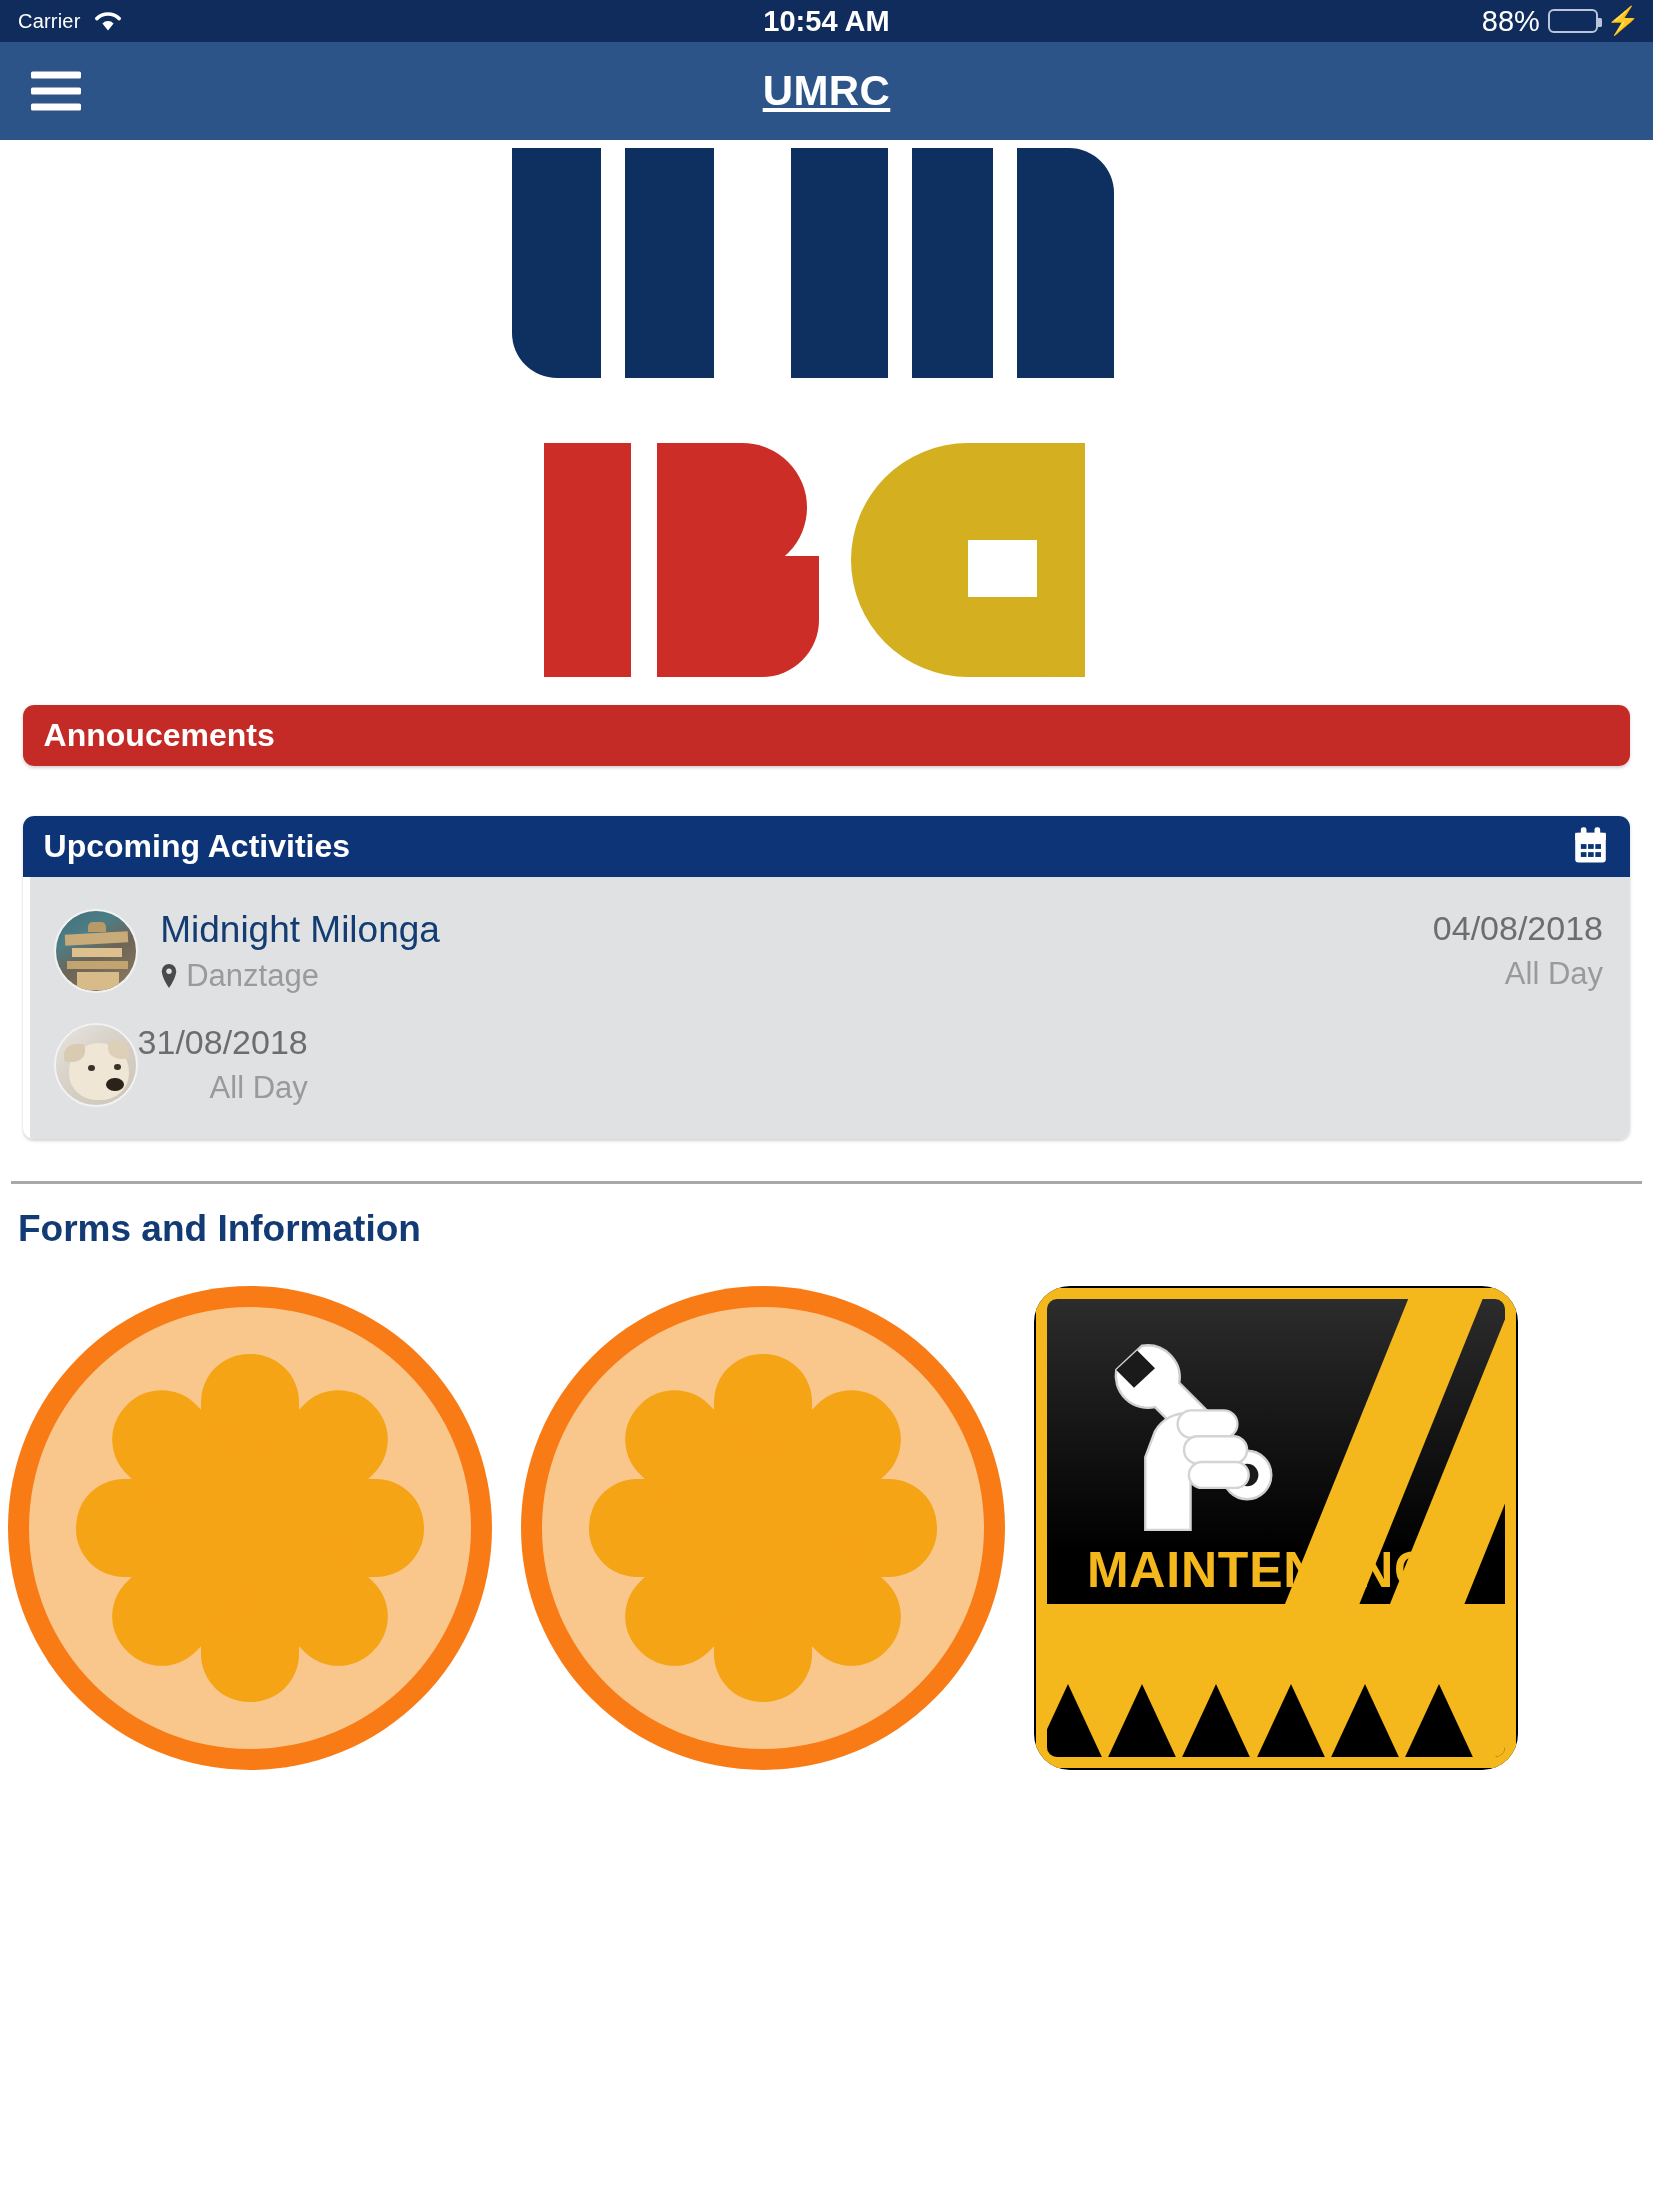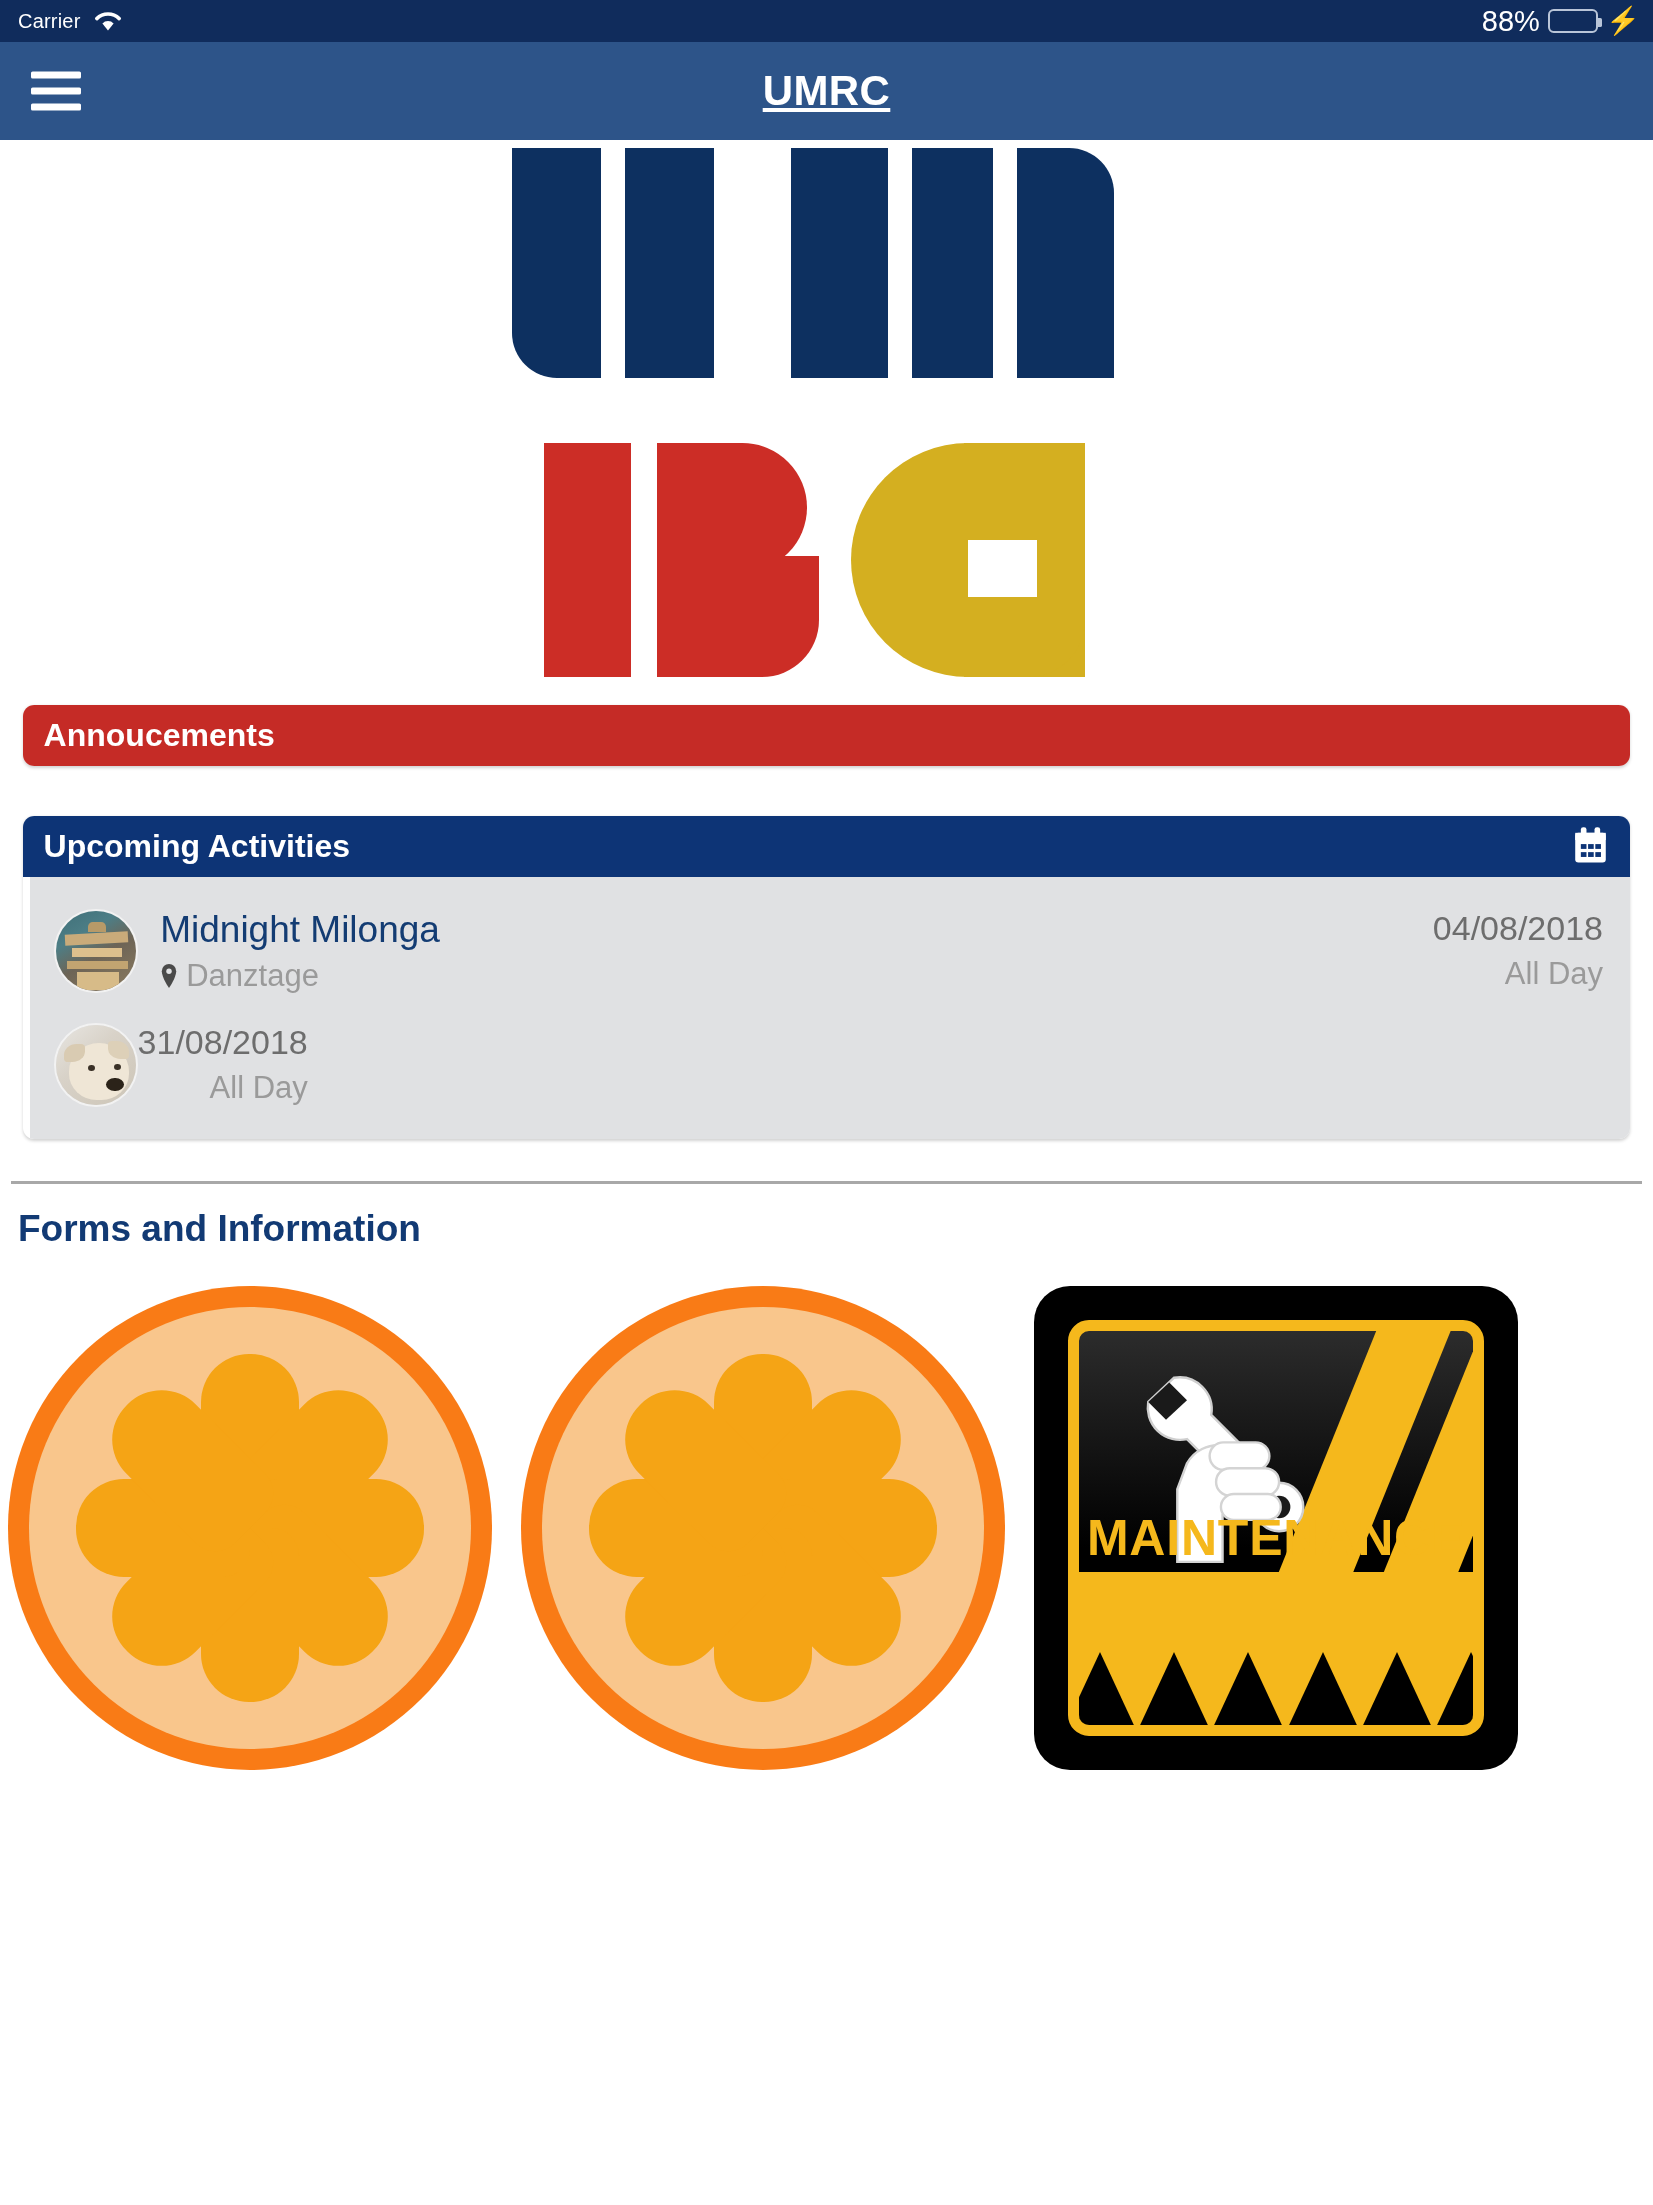--- a/index.html
+++ b/index.html
@@ -154,21 +154,21 @@
     width: 98px; height: 174px;
     background: #f5a415;
     border-radius: 48px 48px 27.4px 27.4px;
     transform-origin: 50% 100%;
   }
 
   
   .maint {
     width: 100%; height: 100%;
     background: #000; border-radius: 36px;
-    padding: 34px; position: relative; overflow: hidden;
+    padding: 2px; position: relative; overflow: hidden;
   }
   .maint-inner {
     width: 100%; height: 100%;
     border: 11.3px solid #f5b81c; border-radius: 21px;
     position: relative; overflow: hidden;
     background: linear-gradient(#2c2c2c, #000 55%);
   }
   .maint-stripe {
     position: absolute; top: -48px; width: 69px; height: 452px;
     background: #f5b81c; transform: rotate(22deg);
@@ -197,20 +197,21 @@
 <body>
 
 <div id="status-bar">
   <div class="sb-left">
     <span class="sb-carrier">Carrier</span>
     <svg width="32" height="24" viewBox="0 0 40 30">
       <path d="M20 27 L13 18 A10 10 0 0 1 27 18 Z" fill="#fff"></path>
       <path d="M6 12 A20 20 0 0 1 34 12" stroke="#fff" stroke-width="4.5" fill="none" stroke-linecap="round"></path>
     </svg>
   </div>
+  <div class="sb-center">10:54 AM</div>
   <div class="sb-right">
     <span class="sb-batt-pct">88%</span>
     <span class="batt-shell">
       <span class="batt-fill"></span><span class="batt-nub"></span>
     </span>
     <span class="bolt">⚡</span>
   </div>
 </div>
 
 <div id="nav-bar">

